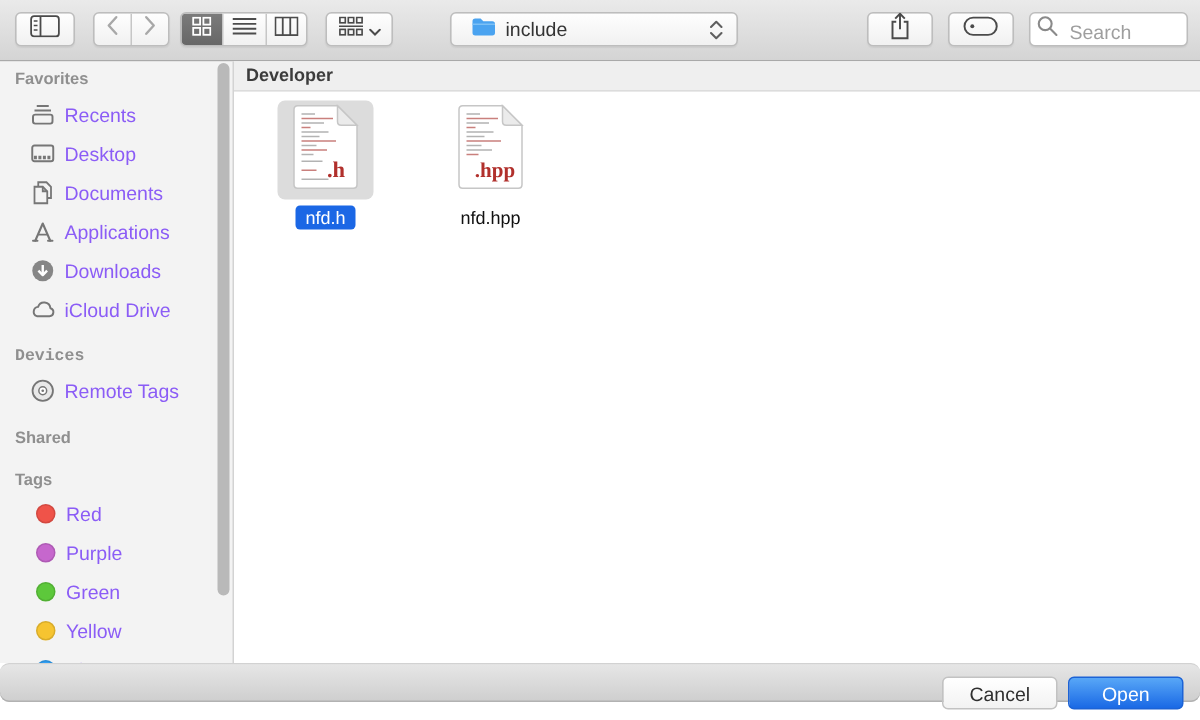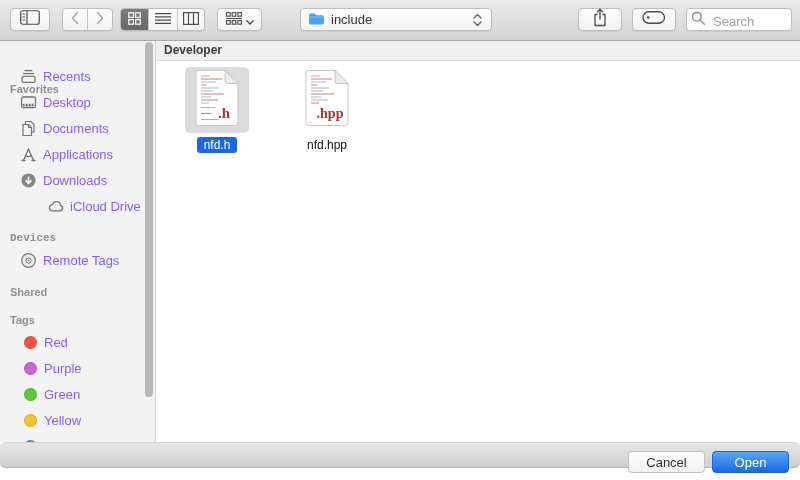--- a/index.html
+++ b/index.html
@@ -12,21 +12,21 @@
     background:linear-gradient(#eaeaea,#d4d4d4);border-bottom:1px solid #a9a9a9;}
   .tbtn{position:absolute;top:8px;height:23px;box-sizing:border-box;
     border:1px solid #bdbdbd;border-radius:4px;
     background:linear-gradient(#fefefe,#f1f1f1);
     box-shadow:0 1px 1px rgba(0,0,0,.06);
     display:flex;align-items:center;justify-content:center;}
   .seg{padding:0;overflow:hidden;}
   .seg .segpart{height:100%;display:flex;align-items:center;justify-content:center;}
   .seg .segpart + .segpart{border-left:1px solid #c6c6c6;}
   .segpart.selected{background:linear-gradient(#7b7b7b,#676767);}
-  .dropdown{justify-content:flex-start;padding-left:7px;}
+  .dropdown{justify-content:flex-start;padding-left:13px;}
   .dd-label{font-size:13px;color:#333;margin-left:6px;}
   .dd-stepper{position:absolute;right:9px;top:4px;}
   .searchfield{padding-left:4px;justify-content:flex-start;background:#fff;align-items:flex-end;}
   .searchfield input{border:none;outline:none;background:transparent;
     font-family:"Liberation Sans",sans-serif;font-size:13px;color:#333;
     width:72px;margin-left:5px;}
   .searchfield input::placeholder{color:#9e9e9e;}
 
   
   .sidebar{position:absolute;left:0;top:41px;width:155px;height:401px;
@@ -197,21 +197,21 @@
           <circle cx="5.8" cy="5.8" r="4.3" fill="none" stroke="#8a8a8a" stroke-width="1.4"></circle>
           <line x1="9.2" y1="9.2" x2="13.3" y2="13.3" stroke="#8a8a8a" stroke-width="1.4" stroke-linecap="round"></line>
         </svg>
       </span>
       <input type="text" placeholder="Search" style="">
     </div>
   </div>
 
   <div class="sidebar">
 
-    <div class="sb-header" style="top:5px;margin-top:36px;">Favorites</div>
+    <div class="sb-header" style="top:5px;">Favorites</div>
 
     <div class="sb-item" style="top:22px;">
       <span class="sb-icon">
         <svg width="17" height="17" viewBox="0 0 17 17">
           <line x1="4.5" y1="2.6" x2="12.5" y2="2.6" stroke="#767676" stroke-width="1.3"></line>
           <line x1="3" y1="5.6" x2="14" y2="5.6" stroke="#767676" stroke-width="1.3"></line>
           <rect x="2" y="8.4" width="13" height="6" rx="1.5" fill="none" stroke="#767676" stroke-width="1.3"></rect>
         </svg>
       </span>
       <span class="sb-label">Recents</span>
@@ -254,21 +254,21 @@
       <span class="sb-icon">
         <svg width="17" height="17" viewBox="0 0 17 17">
           <circle cx="8.5" cy="8.5" r="7" fill="#868686"></circle>
           <line x1="8.5" y1="4.6" x2="8.5" y2="11" stroke="#fff" stroke-width="1.6"></line>
           <polyline points="5.6,8.4 8.5,11.4 11.4,8.4" fill="none" stroke="#fff" stroke-width="1.6" stroke-linejoin="round"></polyline>
         </svg>
       </span>
       <span class="sb-label">Downloads</span>
     </div>
 
-    <div class="sb-item" style="top:152px;margin-left:27px;">
+    <div class="sb-item" style="top:152px;">
       <span class="sb-icon">
         <svg width="17" height="17" viewBox="0 0 17 17">
           <path d="M4.6 12.8 H13 A2.7 2.7 0 0 0 13.6 7.5 A4.2 4.2 0 0 0 5.4 6.6 A3.2 3.2 0 0 0 4.6 12.8 Z" fill="none" stroke="#767676" stroke-width="1.3" stroke-linejoin="round"></path>
         </svg>
       </span>
       <span class="sb-label">iCloud Drive</span>
     </div>
 
     <div class="sb-header" style="top:190px;font-family:Liberation Mono, monospace;">Devices</div>
 

